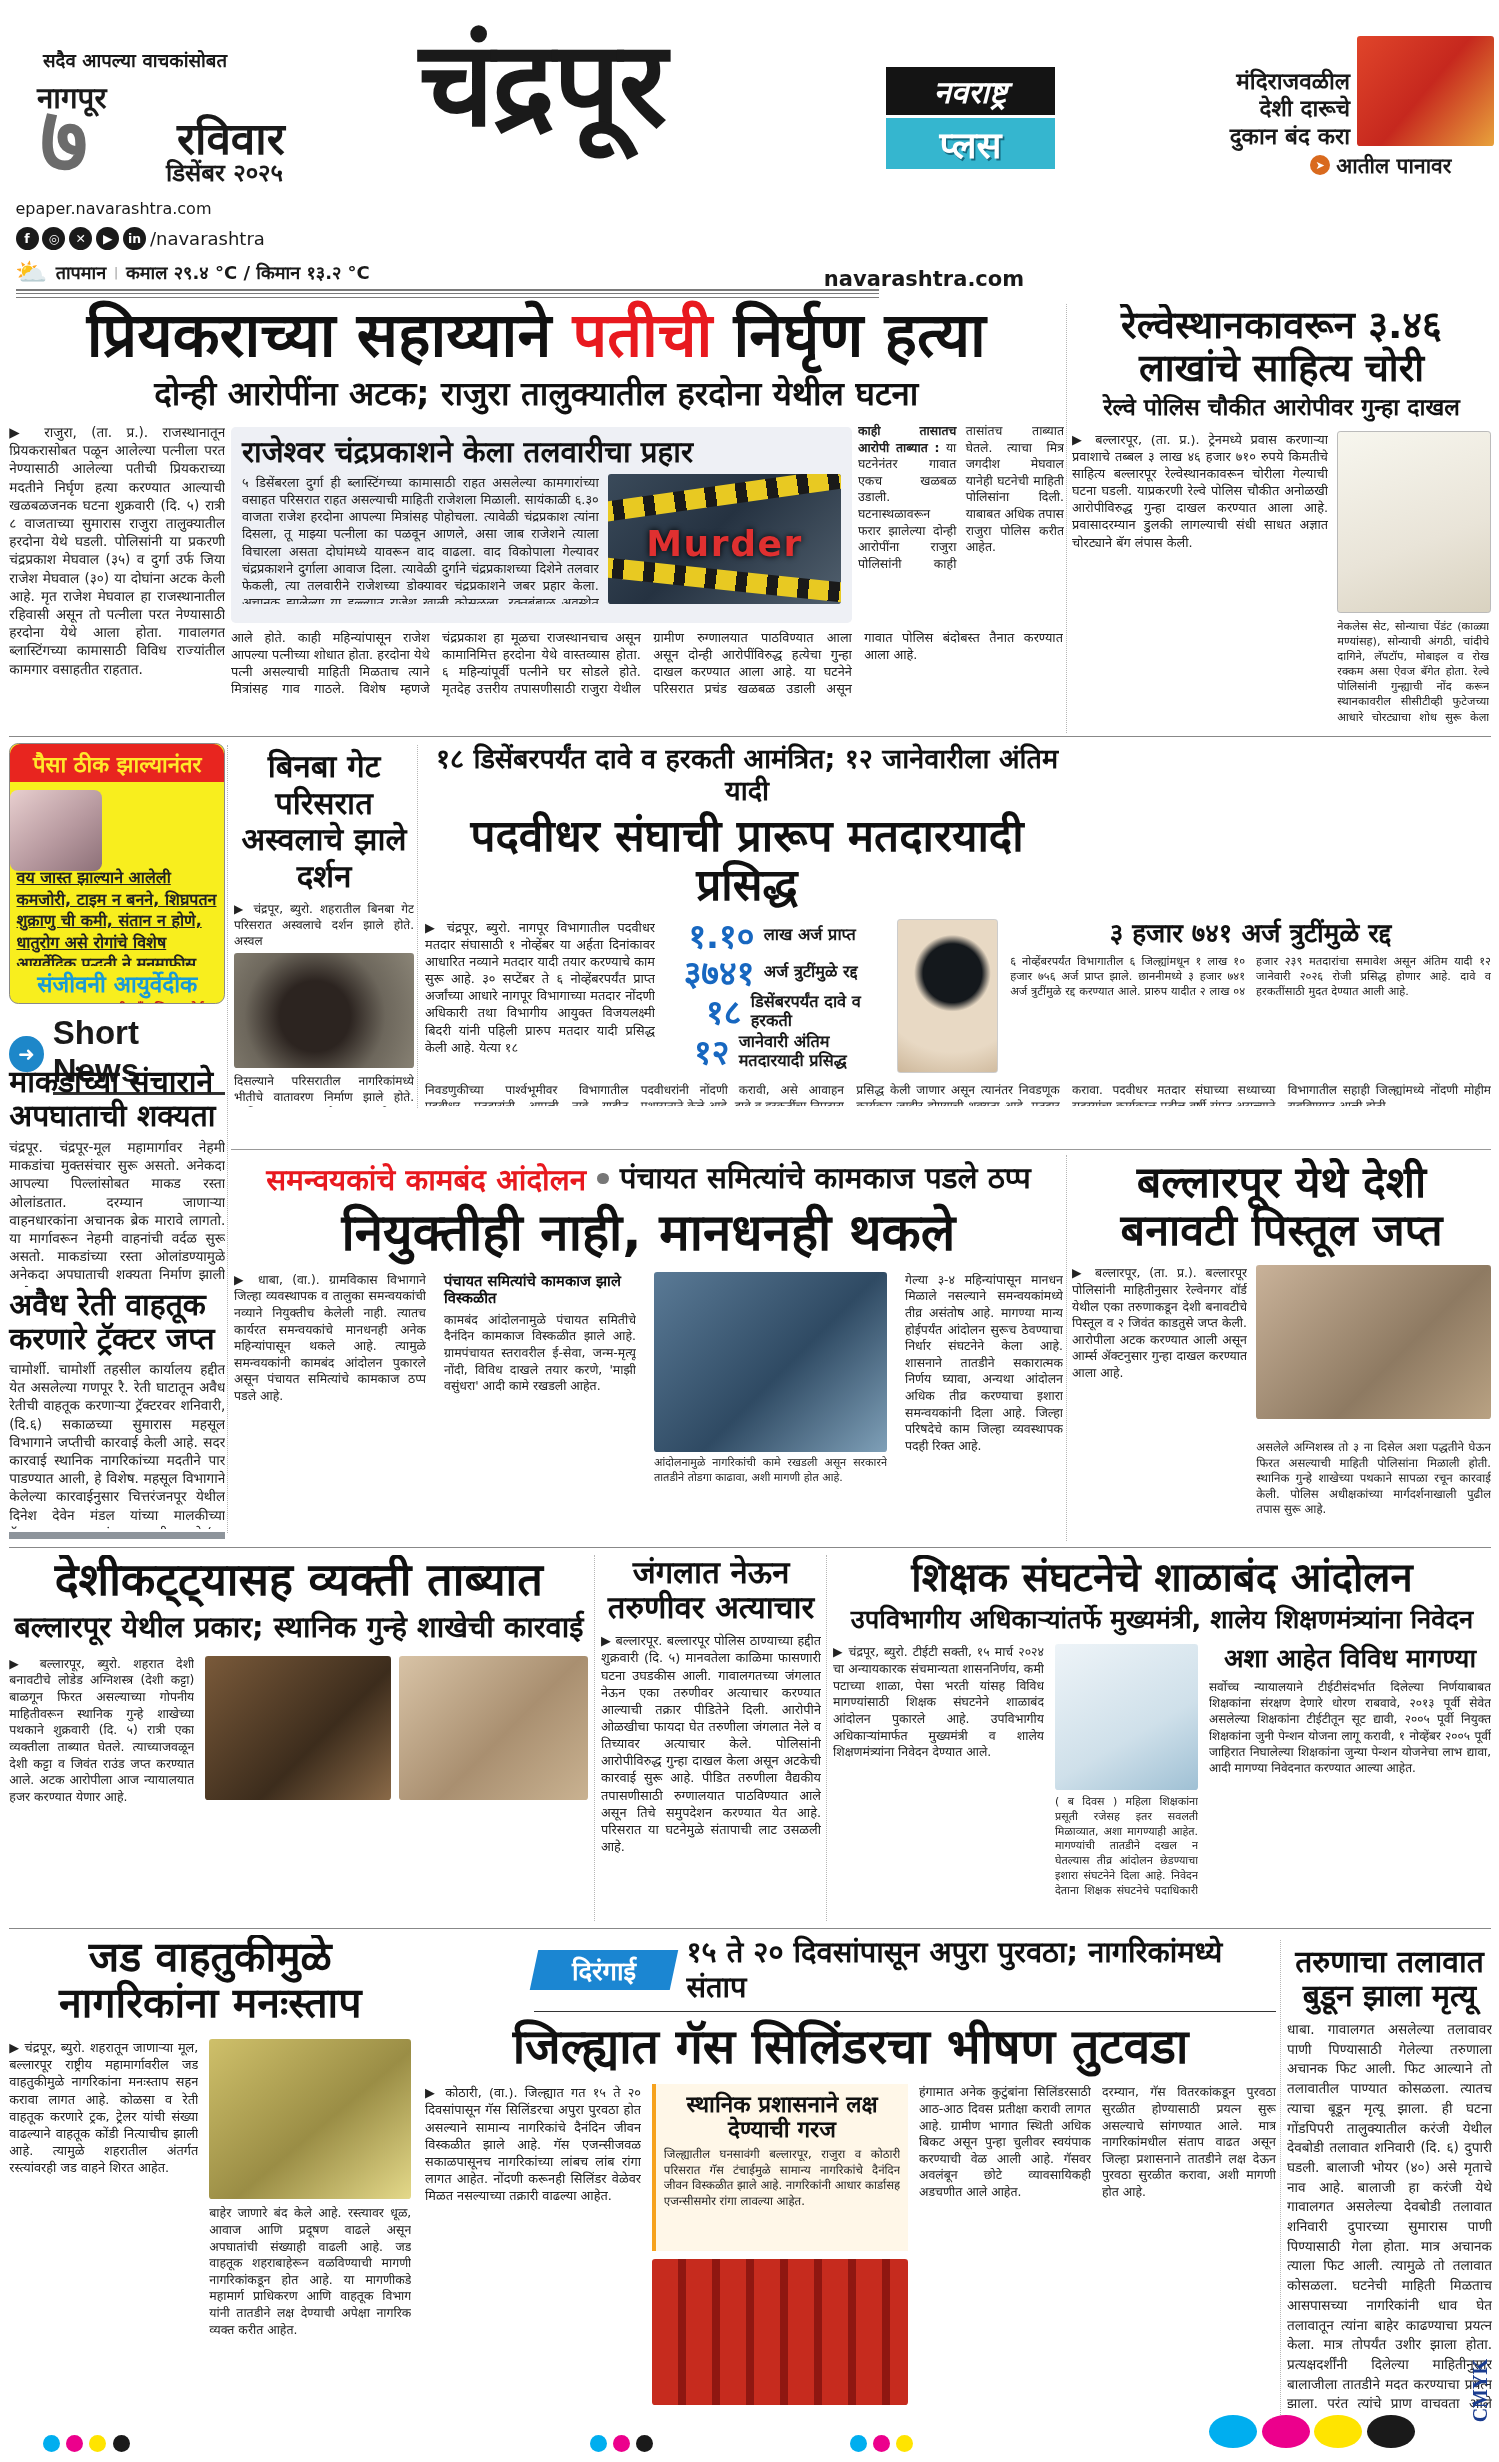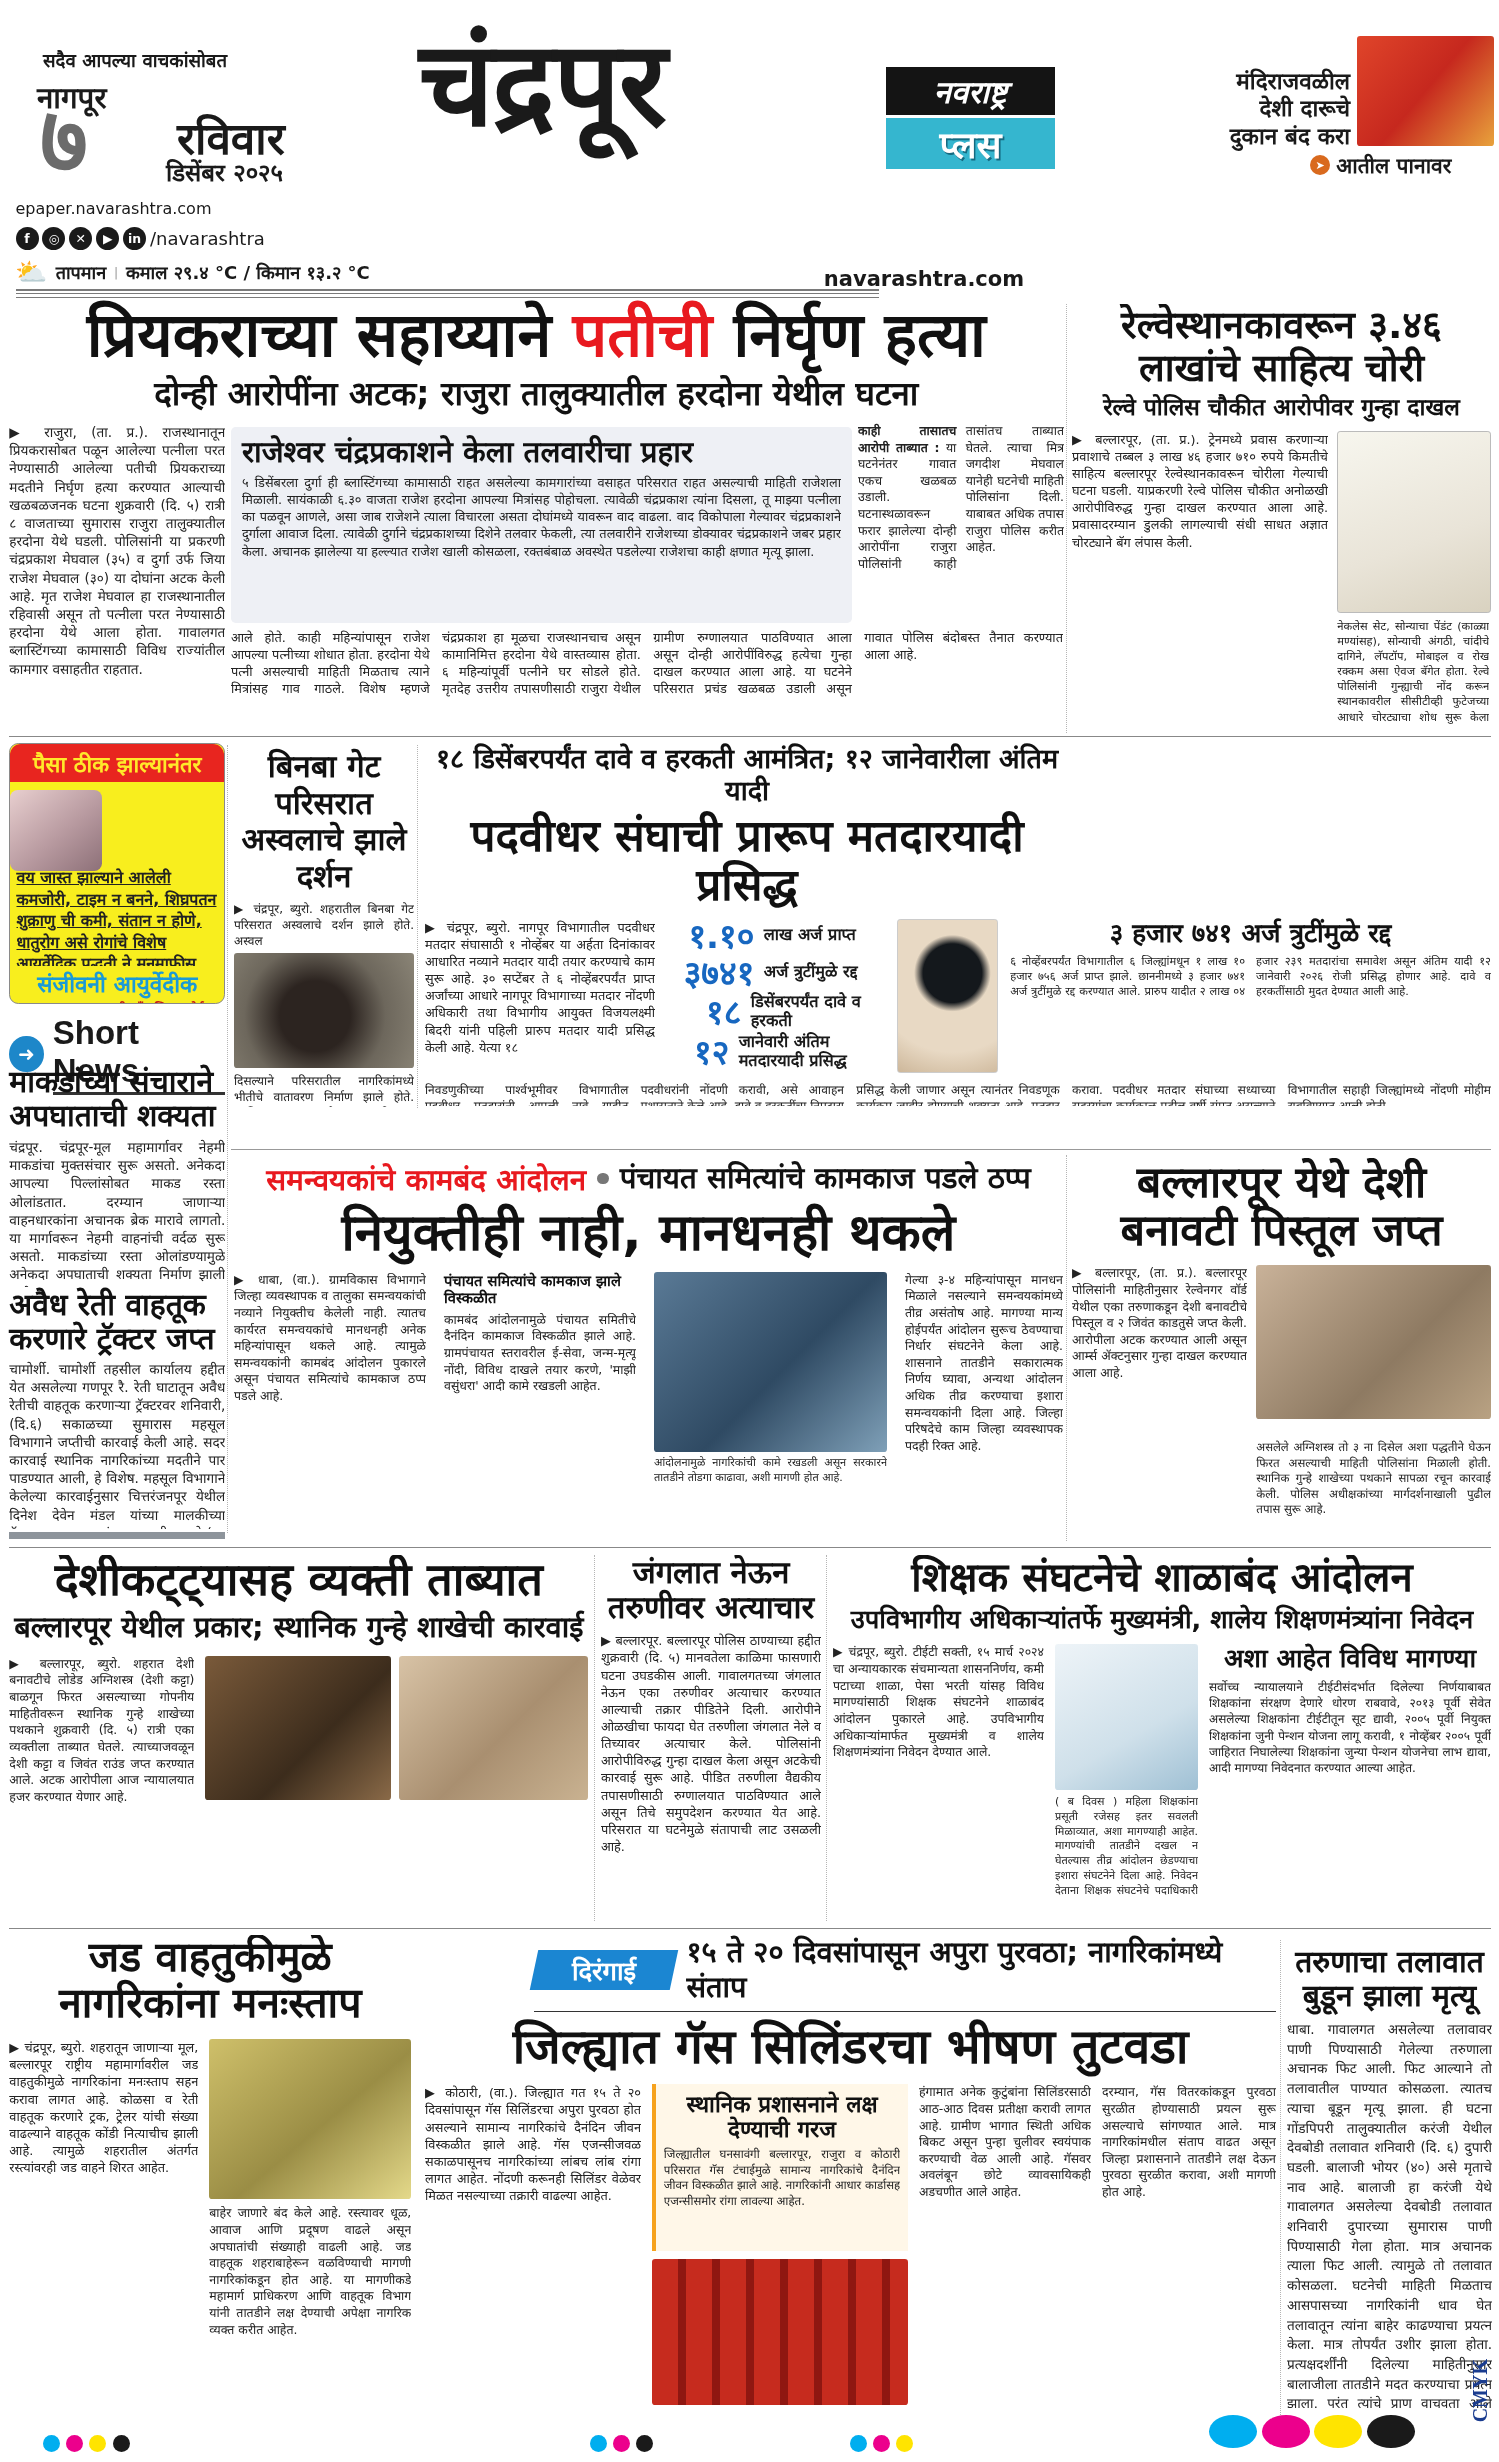--- a/index.html
+++ b/index.html
@@ -98,20 +98,25 @@
 
   <div class="abs ctr hl" style="left:9.3px;top:301px;width:1054px;font-size:61px;">
     <span>प्रियकराच्या सहाय्याने </span><span style="color:#e8191f;">पतीची</span><span> निर्घृण हत्या</span>
   </div>
   <div class="abs ctr sub" style="left:9.3px;top:374px;width:1054px;font-size:33px;">दोन्ही आरोपींना अटक; राजुरा तालुक्यातील हरदोना येथील घटना</div>
   <div class="abs bd" style="left:9.3px;top:423px;width:216px;height:309px;font-size:13.6px;">▶ राजुरा, (ता. प्र.). राजस्थानातून प्रियकरासोबत पळून आलेल्या पत्नीला परत नेण्यासाठी आलेल्या पतीची प्रियकराच्या मदतीने निर्घृण हत्या करण्यात आल्याची खळबळजनक घटना शुक्रवारी (दि. ५) रात्री ८ वाजताच्या सुमारास राजुरा तालुक्यातील हरदोना येथे घडली. पोलिसांनी या प्रकरणी चंद्रप्रकाश मेघवाल (३५) व दुर्गा उर्फ जिया राजेश मेघवाल (३०) या दोघांना अटक केली आहे. मृत राजेश मेघवाल हा राजस्थानातील रहिवासी असून तो पत्नीला परत नेण्यासाठी हरदोना येथे आला होता. गावालगत ब्लास्टिंगच्या कामासाठी विविध राज्यांतील कामगार वसाहतीत राहतात.</div>
   <div class="abs" style="left:231px;top:427px;width:621px;height:196px;background:#eef0f5;border-radius:4.7px;padding:9.3px 11px;box-sizing:border-box;">
     <div class="hl" style="font-size:29.5px;margin-bottom:4.7px;">राजेश्वर चंद्रप्रकाशने केला तलवारीचा प्रहार</div>
     <div style="display:flex;gap:9.3px;">
       <div class="bd" style="flex:1;font-size:12.8px;height:130px;">५ डिसेंबरला दुर्गा ही ब्लास्टिंगच्या कामासाठी राहत असलेल्या कामगारांच्या वसाहत परिसरात राहत असल्याची माहिती राजेशला मिळाली. सायंकाळी ६.३० वाजता राजेश हरदोना आपल्या मित्रांसह पोहोचला. त्यावेळी चंद्रप्रकाश त्यांना दिसला, तू माझ्या पत्नीला का पळवून आणले, असा जाब राजेशने त्याला विचारला असता दोघांमध्ये यावरून वाद वाढला. वाद विकोपाला गेल्यावर चंद्रप्रकाशने दुर्गाला आवाज दिला. त्यावेळी दुर्गाने चंद्रप्रकाशच्या दिशेने तलवार फेकली, त्या तलवारीने राजेशच्या डोक्यावर चंद्रप्रकाशने जबर प्रहार केला. अचानक झालेल्या या हल्ल्यात राजेश खाली कोसळला, रक्तबंबाळ अवस्थेत पडलेल्या राजेशचा काही क्षणात मृत्यू झाला.</div>
+      <div class="ph ph-murder" style="width:233px;height:130px;flex:none;">
+        <div class="tape" style="top:11px;transform:rotate(-8deg);"></div>
+        <div class="tape" style="bottom:14px;transform:rotate(6deg);"></div>
+        <div class="mtxt">Murder</div>
+      </div>
     </div>
   </div>
   <div class="abs bd" style="left:858px;top:423px;width:206px;height:198px;font-size:12.4px;column-count:2;column-gap:9.3px;">
     <span class="lead-in">काही तासातच आरोपी ताब्यात :</span><span> या घटनेनंतर गावात एकच खळबळ उडाली. घटनास्थळावरून फरार झालेल्या दोन्ही आरोपींना राजुरा पोलिसांनी काही तासांतच ताब्यात घेतले. त्याचा मित्र जगदीश मेघवाल यानेही घटनेची माहिती पोलिसांना दिली. याबाबत अधिक तपास राजुरा पोलिस करीत आहेत.</span>
   </div>
   <div class="abs bd" style="left:231px;top:629px;width:832px;height:101px;font-size:12.8px;column-count:4;column-gap:12.4px;">आले होते. काही महिन्यांपासून राजेश आपल्या पत्नीच्या शोधात होता. हरदोना येथे पत्नी असल्याची माहिती मिळताच त्याने मित्रांसह गाव गाठले. विशेष म्हणजे चंद्रप्रकाश हा मूळचा राजस्थानचाच असून कामानिमित्त हरदोना येथे वास्तव्यास होता. ६ महिन्यांपूर्वी पत्नीने घर सोडले होते. मृतदेह उत्तरीय तपासणीसाठी राजुरा येथील ग्रामीण रुग्णालयात पाठविण्यात आला असून दोन्ही आरोपींविरुद्ध हत्येचा गुन्हा दाखल करण्यात आला आहे. या घटनेने परिसरात प्रचंड खळबळ उडाली असून गावात पोलिस बंदोबस्त तैनात करण्यात आला आहे.</div>
 
   <div class="abs" style="left:1072px;top:304px;width:419px;height:429px;overflow:hidden;">
     <div class="ctr hl" style="font-size:38px;">रेल्वेस्थानकावरून ३.४६ लाखांचे साहित्य चोरी</div>
     <div class="ctr sub" style="font-size:23px;margin-top:4.7px;">रेल्वे पोलिस चौकीत आरोपीवर गुन्हा दाखल</div>

